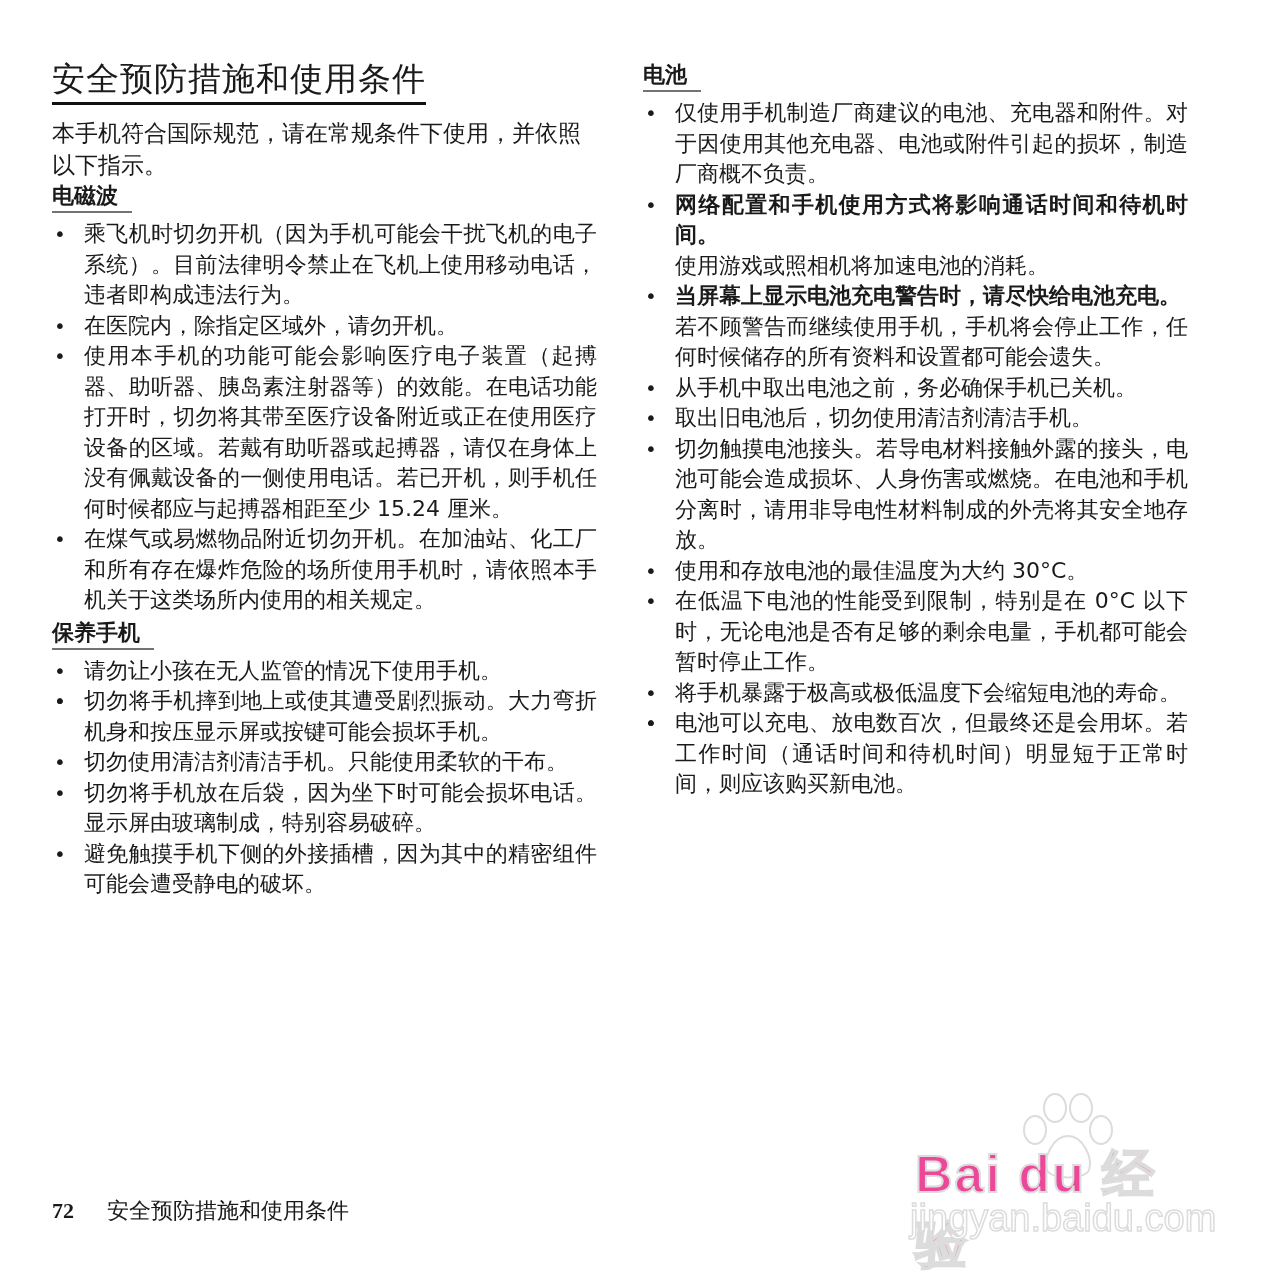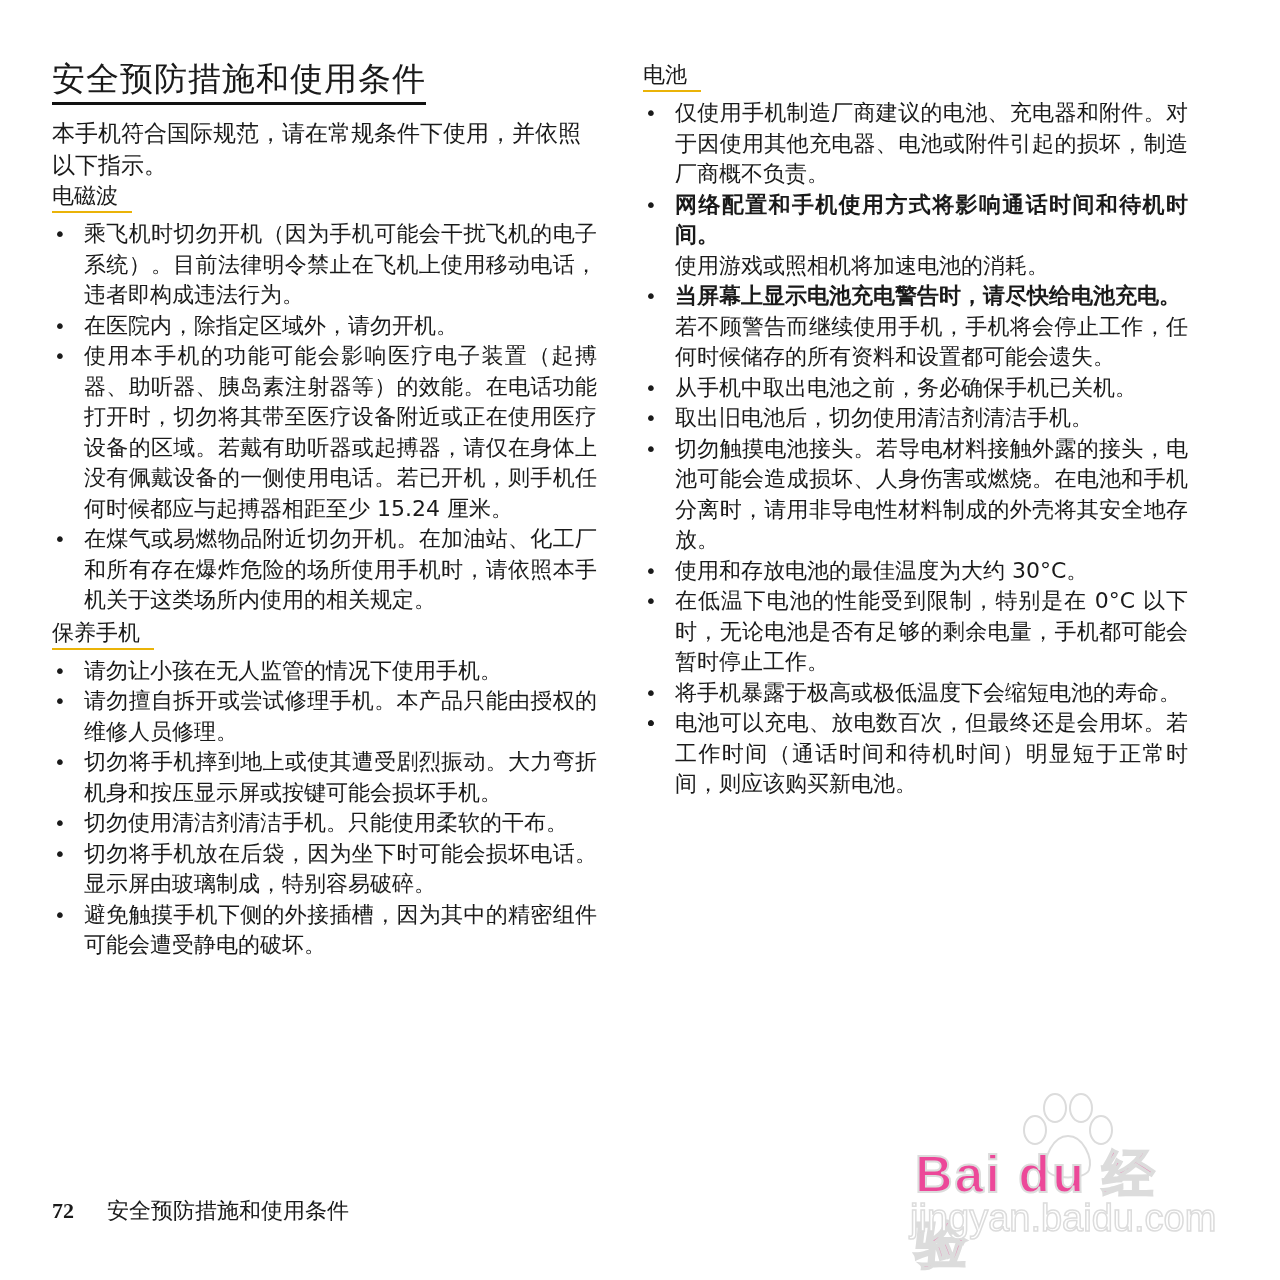--- a/index.html
+++ b/index.html
@@ -6,21 +6,21 @@
   body { width:1280px; height:1280px; position:relative; overflow:hidden;
          font-family:"DejaVu Sans", "Liberation Sans", sans-serif; color:#1a1a1a; }
   .col { position:absolute; top:58px; }
   .col-left { left:52px; width:545px; }
   .col-right { left:643px; width:545px; top:60px; }
   .page-title { font-size:33px; line-height:42px; margin:0; padding-bottom:2px;
     display:inline-block; border-bottom:3px solid #111; font-weight:normal; letter-spacing:1px; }
   .intro { font-size:23px; line-height:32px; margin:12px 0 0 0; }
   .section-title { font-size:27px; line-height:36px; margin:24px 0 0 0; font-weight:normal; }
   .sub-title { font-size:22px; line-height:30px; margin:2px 0 6px 0; display:inline-block;
-    border-bottom:2px solid #eab308; padding-right:14px; font-weight:normal; }
+    border-bottom:2px solid #737373; padding-right:14px; font-weight:bold; }
   .sub-title.first { margin-top:0; }
   ul { list-style:none; margin:0; padding:0; }
   li { position:relative; padding-left:32px; font-size:22px; line-height:30.5px; margin:0; text-align:justify; }
   li .bullet { position:absolute; left:2px; top:0; font-size:20px; }
   li .strong { font-weight:bold; display:block; }
   li .plain { display:block; }
   .footer { position:absolute; left:52px; top:1196px; font-size:22px; }
   .footer .page-no { font-family:"Liberation Serif", serif; font-weight:bold; margin-right:26px; }
   .watermark { position:absolute; left:905px; top:1092px; width:300px; height:140px; color:#e4e4e4; }
   .wm-paw { position:absolute; left:108px; top:0; width:110px; height:90px; }
@@ -40,21 +40,21 @@
   <ul>
     <li><span class="bullet">•</span><span>乘飞机时切勿开机（因为手机可能会干扰飞机的电子系统）。目前法律明令禁止在飞机上使用移动电话，违者即构成违法行为。</span></li>
     <li><span class="bullet">•</span><span>在医院内，除指定区域外，请勿开机。</span></li>
     <li><span class="bullet">•</span><span>使用本手机的功能可能会影响医疗电子装置（起搏器、助听器、胰岛素注射器等）的效能。在电话功能打开时，切勿将其带至医疗设备附近或正在使用医疗设备的区域。若戴有助听器或起搏器，请仅在身体上没有佩戴设备的一侧使用电话。若已开机，则手机任何时候都应与起搏器相距至少 15.24 厘米。</span></li>
     <li><span class="bullet">•</span><span>在煤气或易燃物品附近切勿开机。在加油站、化工厂和所有存在爆炸危险的场所使用手机时，请依照本手机关于这类场所内使用的相关规定。</span></li>
   </ul>
 
   <h3 class="sub-title">保养手机</h3>
   <ul>
     <li><span class="bullet">•</span><span>请勿让小孩在无人监管的情况下使用手机。</span></li>
-    <li><span class="bullet">•</span><span>请勿擅自拆开或尝试修理手机。本产品只能由授权的维修人员修理。</span></li>
+    <li><span class="bullet">•</span></li>
     <li><span class="bullet">•</span><span>切勿将手机摔到地上或使其遭受剧烈振动。大力弯折机身和按压显示屏或按键可能会损坏手机。</span></li>
     <li><span class="bullet">•</span><span>切勿使用清洁剂清洁手机。只能使用柔软的干布。</span></li>
     <li><span class="bullet">•</span><span>切勿将手机放在后袋，因为坐下时可能会损坏电话。显示屏由玻璃制成，特别容易破碎。</span></li>
     <li><span class="bullet">•</span><span>避免触摸手机下侧的外接插槽，因为其中的精密组件可能会遭受静电的破坏。</span></li>
   </ul>
 </div>
 
 <div class="col col-right">
   <h3 class="sub-title first">电池</h3>
   <ul>

